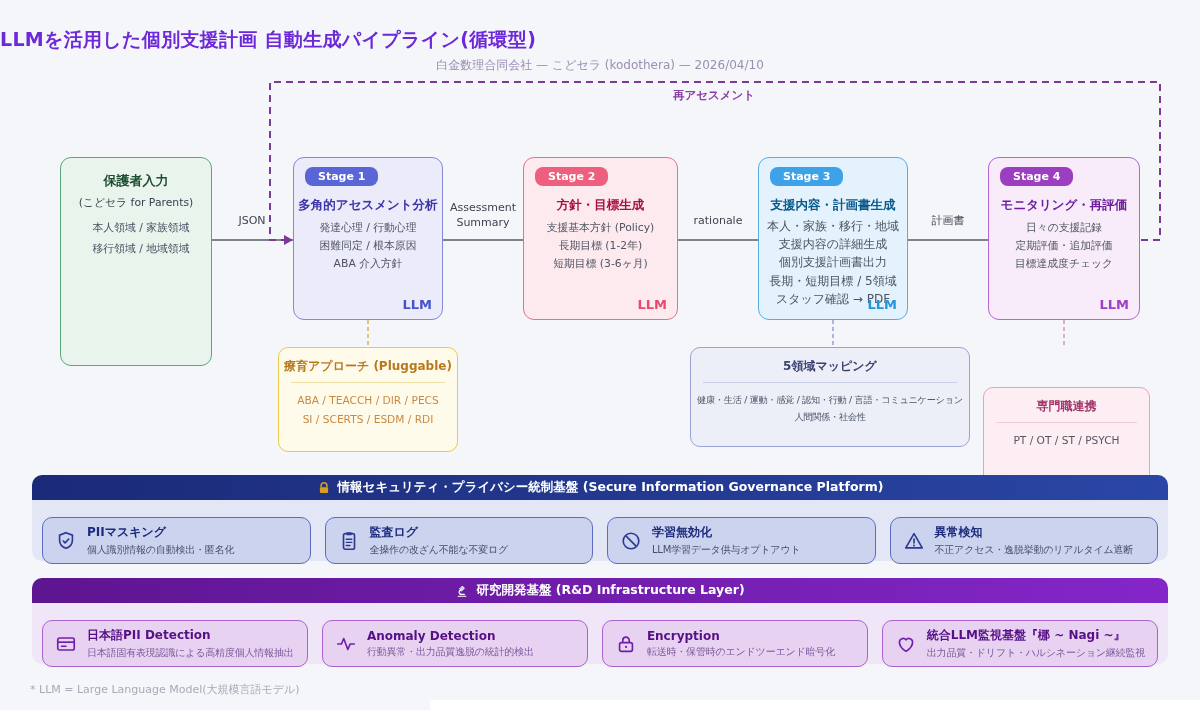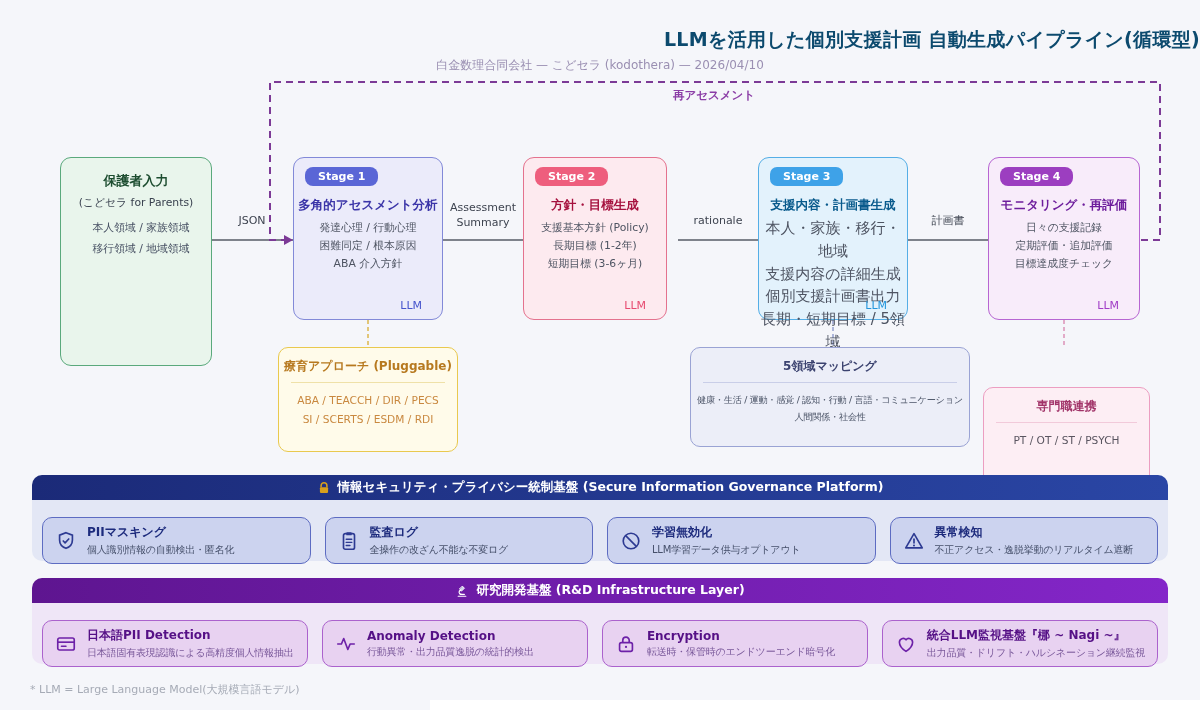--- a/index.html
+++ b/index.html
@@ -1,21 +1,21 @@
 <!DOCTYPE html>
 <html><head>
 <meta charset="utf-8">
 <style>
   html,body{margin:0;padding:0;background:#e9ebf0;}
   .canvas{position:relative;width:1200px;height:710px;background:#f5f6fa;overflow:hidden;
           font-family:"DejaVu Sans","Liberation Sans",sans-serif;}
   .wires{position:absolute;left:0;top:0;}
 
-  .page-title{position:absolute;top:27px;left:0;width:100%;text-align:right;
-              font-size:19px;font-weight:bold;color:#0c4a6e;letter-spacing:.3px;}
+  .page-title{position:absolute;top:27px;left:0;width:100%;text-align:left;
+              font-size:19px;font-weight:bold;color:#6d28d9;letter-spacing:.3px;}
   .page-subtitle{position:absolute;top:57px;left:0;width:100%;text-align:center;
                  font-size:12px;color:#9a8fb2;}
   .loop-label{position:absolute;left:654px;top:88px;width:120px;text-align:center;
               font-size:11.5px;font-weight:600;color:#8b3da6;}
 
   .edge{position:absolute;font-size:11px;color:#3e4450;text-align:center;line-height:1.35;}
   #edge-json{left:222px;top:214px;width:60px;}
   #edge-assess{left:443px;top:201px;width:80px;}
   #edge-rationale{left:678px;top:214px;width:80px;}
   #edge-plan{left:908px;top:214px;width:80px;}
@@ -24,32 +24,32 @@
 
   #input-box{left:60px;top:157px;width:152px;height:209px;background:#e9f5ec;border-color:#5aa97c;}
   .gtitle{margin-top:14px;text-align:center;font-size:13px;font-weight:bold;color:#1d4d30;}
   .gsub{margin-top:6px;text-align:center;font-size:10.8px;color:#39414f;}
   .glines{margin-top:8px;text-align:center;font-size:10.8px;color:#475063;line-height:1.9;margin-left:10px;}
 
   .badge{position:absolute;top:9px;left:11px;padding:3px 13px;border-radius:8px;
          font-size:11px;font-weight:bold;color:#fff;}
   .stitle{margin-top:39px;text-align:center;font-weight:bold;font-size:12.5px;}
   .slines{margin-top:5px;text-align:center;font-size:10.8px;color:#4e5462;line-height:1.66;}
-  .slines.tight{margin-top:3px;line-height:1.52;font-size:15px;}
-  .llm{position:absolute;right:20px;bottom:7px;font-size:11px;font-weight:normal;}
+  .slines.tight{margin-top:3px;line-height:1.52;font-size:12px;}
+  .llm{position:absolute;right:10px;bottom:7px;font-size:13px;font-weight:bold;}
 
   #stage1{left:293px;top:157px;width:150px;height:163px;}
-  #stage2{left:523px;top:157px;width:144px;height:163px;}
+  #stage2{left:523px;top:157px;width:155px;height:163px;}
   #stage3{left:758px;top:157px;width:150px;height:163px;}
   #stage4{left:988px;top:157px;width:152px;height:163px;}
   .s1{background:#ebebfa;border-color:#8289d8;} .s1 .badge{background:#5a66d6;}
   .s1 .stitle{color:#3b35a8;} .s1 .llm{color:#4553cc;}
   .s2{background:#fdeaef;border-color:#e4728e;} .s2 .badge{background:#ee5e7d;}
   .s2 .stitle{color:#a6123f;} .s2 .llm{color:#e74a70;}
-  .s3{background:#e3f2fc;border-color:#55aee6;} .s3 .badge{background:#3ea2e8;border-radius:7px;}
+  .s3{background:#e3f2fc;border-color:#55aee6;} .s3 .badge{background:#3ea2e8;}
   .s3 .stitle{color:#085a8c;} .s3 .llm{color:#2596dc;}
   .s4{background:#f8ecfa;border-color:#b765d2;} .s4 .badge{background:#9c3ec0;}
   .s4 .stitle{color:#6d1d9c;} .s4 .llm{color:#a13ec6;}
 
   .sub{position:absolute;border-radius:10px;border:1.5px solid;box-sizing:border-box;text-align:center;}
   .sub .t{margin-top:10px;font-weight:bold;font-size:12px;}
   .sub .divider{height:1px;margin:7px 12px 8px;}
   .sub .l{font-size:10.6px;line-height:1.75;}
   #approach-box{left:278px;top:347px;width:180px;height:105px;background:#fffbea;border-color:#e9c94e;}
   #approach-box .t{color:#b7791f;} #approach-box .divider{background:#efe1a8;}

